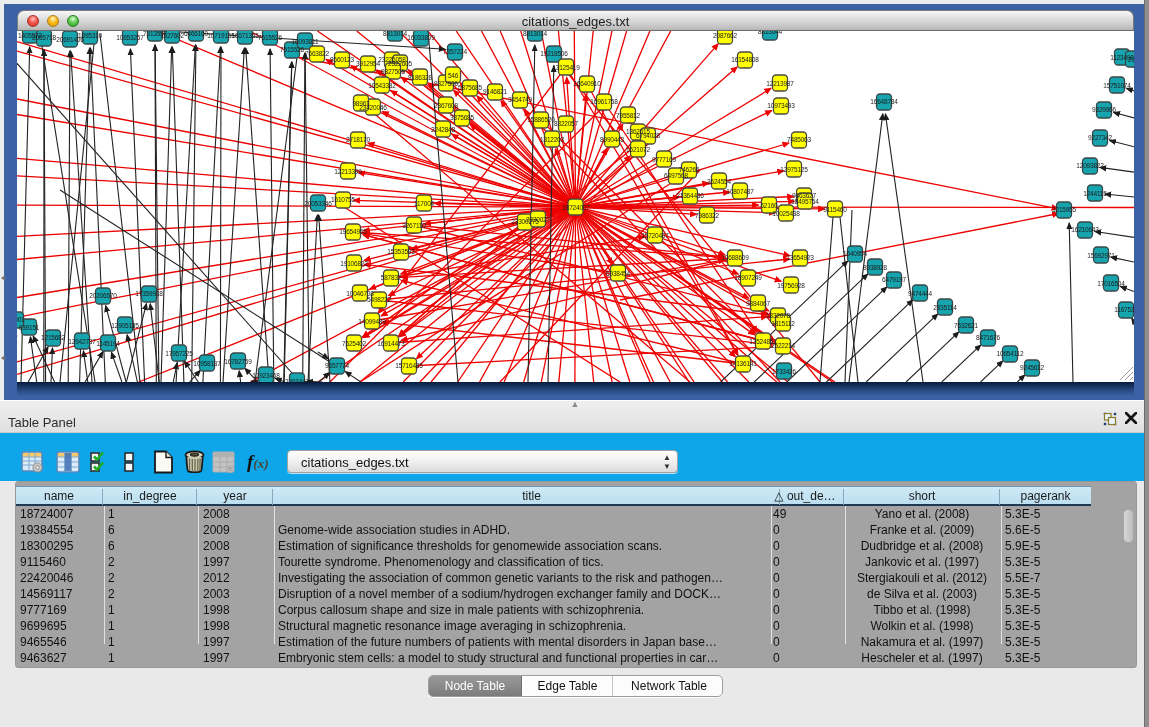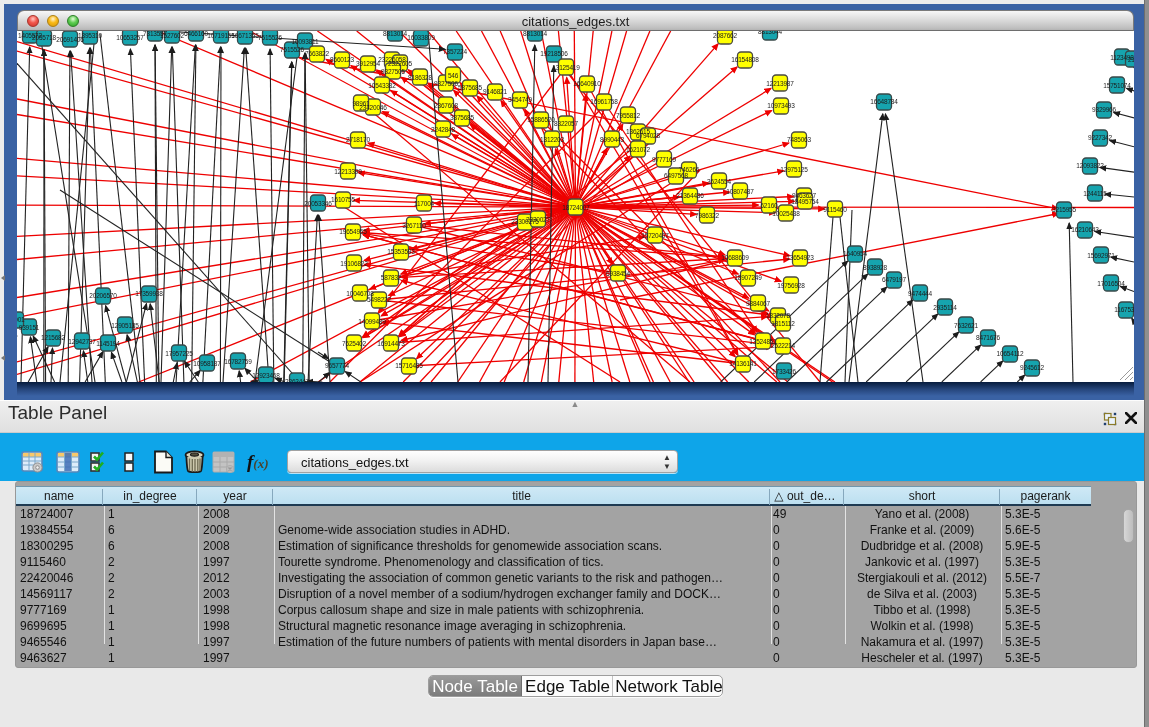--- a/index.html
+++ b/index.html
@@ -28,21 +28,21 @@
 
 #rstrip { left:1144px; top:0; width:5px; height:727px; background:#8f8f8f;
   border-left:1px solid #6d6d6d; }
 #topstrip { left:0; top:0; width:1144px; height:4px; background:#ececec; }
 #leftstrip { left:0; top:4px; width:4px; height:396px; background:#ececec; }
 
 
 #tpheader { left:0; top:400px; width:1144px; height:33px;
   background:linear-gradient(#efefef,#e0e0e0); border-top:1px solid #fdfdfd;
   border-bottom:1px solid #cccccc; }
-#tpheader .t { position:absolute; left:8px; top:1px; font-size:19px; color:#2c2c2c; }
+#tpheader .t { position:absolute; left:8px; top:14px; font-size:13px; color:#2c2c2c; }
 #grip { position:absolute; left:569px; top:1px; width:12px; height:6px; color:#8a8a8a; font-size:9px; text-align:center; line-height:5px;}
 #tpbody { left:0; top:433px; width:1144px; height:294px; background:#e9e9e9; }
 
 
 #toolbar { position:absolute; left:0; top:0; width:1144px; height:48px; background:#0ea5e9; }
 .icon { position:absolute; top:17px; }
 #combo { position:absolute; left:287px; top:17px; width:391px; height:23px;
   border:1px solid #a2a2a2; border-radius:4px;
   background:linear-gradient(#ffffff,#f2f2f2 45%,#dcdcdc); box-shadow:0 1px 0 rgba(255,255,255,.7);}
 #combo .txt { position:absolute; left:13px; top:4px; font-size:13px; color:#111; }
@@ -61,21 +61,21 @@
 .c0 { left:5px; } .c1 { left:93px; } .c2 { left:188px; } .c3 { left:263px; }
 .c4 { left:758px; } .c5 { left:829px; width:156px; text-align:center; } .c6 { left:990px; }
 .gridv { position:absolute; top:24px; bottom:23px; width:1px; background:#e3e3e3; }
 #scrollthumb { position:absolute; left:1107px; top:27px; width:11px; height:34px;
   background:linear-gradient(90deg,#d7d7d7,#bdbdbd); border:1px solid #a6a6a6; border-radius:5px; }
 
 
 #segs { position:absolute; left:428px; top:242px; width:295px; height:22px;
   border:1px solid #9d9d9d; border-radius:5px; background:#fcfcfc; overflow:hidden;
   box-shadow:0 1px 0 rgba(255,255,255,.8); }
-.seg { position:absolute; top:0; height:22px; font-size:17px; color:#111;
+.seg { position:absolute; top:0; height:22px; font-size:12px; color:#111;
   text-align:center; line-height:21px; }
 #seg1 { left:0; width:93px; background:linear-gradient(#9a9a9a,#787878); color:#fff; border-right:1px solid #6e6e6e; }
 #seg2 { left:94px; width:90px; border-right:1px solid #c2c2c2; }
 #seg3 { left:185px; width:110px; }
 
 
 #status { position:absolute; left:0; top:280px; width:1144px; height:30px; }
 #mem { position:absolute; right:28px; top:16px; font-size:9px; color:#1c1c1c; }
 #memdot { position:absolute; right:10px; top:14px; width:12px; height:12px; border-radius:50%;
   background:#3ec83e; border:1px solid #1c611c; }
@@ -716,21 +716,21 @@
       <div class="txt">citations_edges.txt</div>
       <div class="arr">▲<br>▼</div>
     </div>
   </div>
 
   <div id="tablebox">
     <div id="thead">
       <div class="hcell" style="left:0;width:87px;">name</div>
       <div class="hcell" style="left:88px;width:93px;">in_degree</div>
       <div class="hcell" style="left:182px;width:75px;">year</div>
-      <div class="hcell" style="left:258px;width:496px;">title</div>
+      <div class="hcell" style="left:268px;width:496px;">title</div>
       <div class="hcell" style="left:755px;width:73px;text-align:left;">&nbsp;△ out_de…</div>
       <div class="hcell" style="left:829px;width:155px;">short</div>
       <div class="hcell" style="left:985px;width:89px;border-right:none;">pagerank</div>
     </div>
     <div class="gridv" style="left:88px"></div>
     <div class="gridv" style="left:182px"></div>
     <div class="gridv" style="left:258px"></div>
     <div class="gridv" style="left:755px"></div>
     <div class="gridv" style="left:829px"></div>
     <div class="gridv" style="left:985px"></div>
@@ -813,20 +813,21 @@
       <span class="c2">1997</span>
 <span class="c3">Estimation of the future numbers of patients with mental disorders in Japan base…</span>
       <span class="c4">0</span>
       <span class="c5">Nakamura et al. (1997)</span>
 <span class="c6">5.3E-5</span>
     </div>
 <div class="trow" style="top:217px">
 <span class="c0">9463627</span>
       <span class="c1">1</span>
       <span class="c2">1997</span>
+<span class="c3">Embryonic stem cells: a model to study structural and functional properties in car…</span>
       <span class="c4">0</span>
       <span class="c5">Hescheler et al. (1997)</span>
 <span class="c6">5.3E-5</span>
     </div>
   <div id="segs">
     <div class="seg" id="seg1">Node Table</div>
     <div class="seg" id="seg2">Edge Table</div>
     <div class="seg" id="seg3">Network Table</div>
   </div>
   <div id="status">

